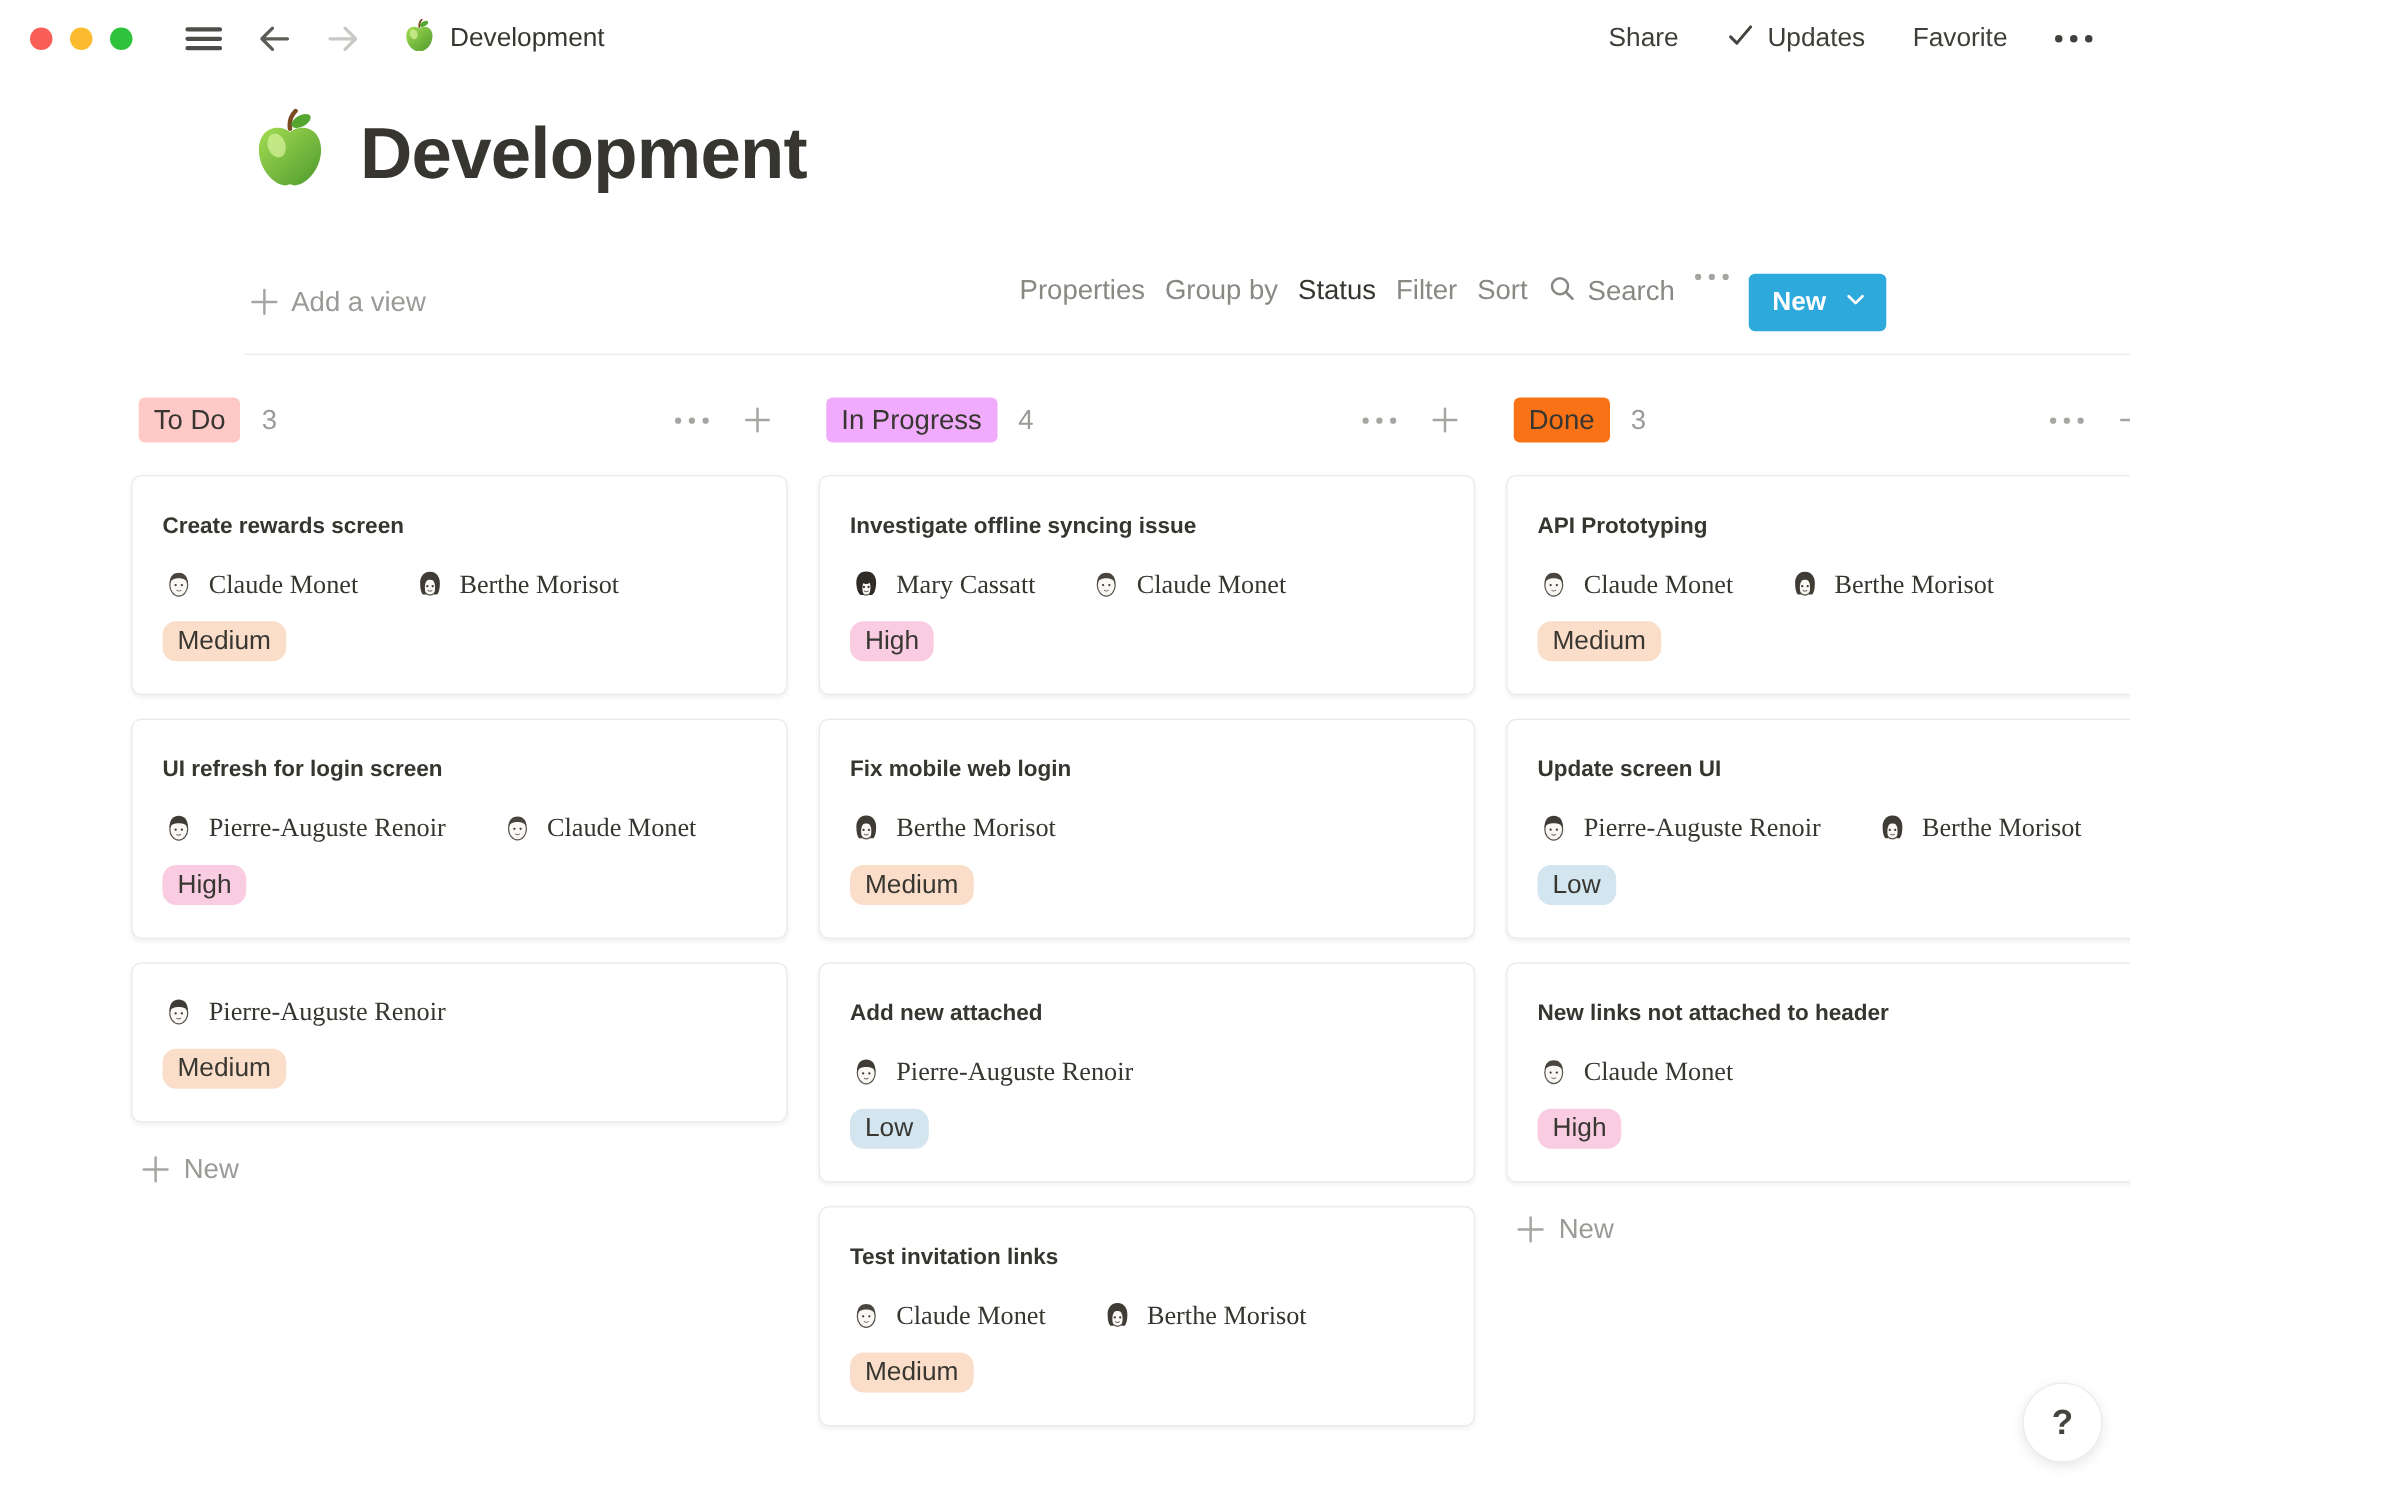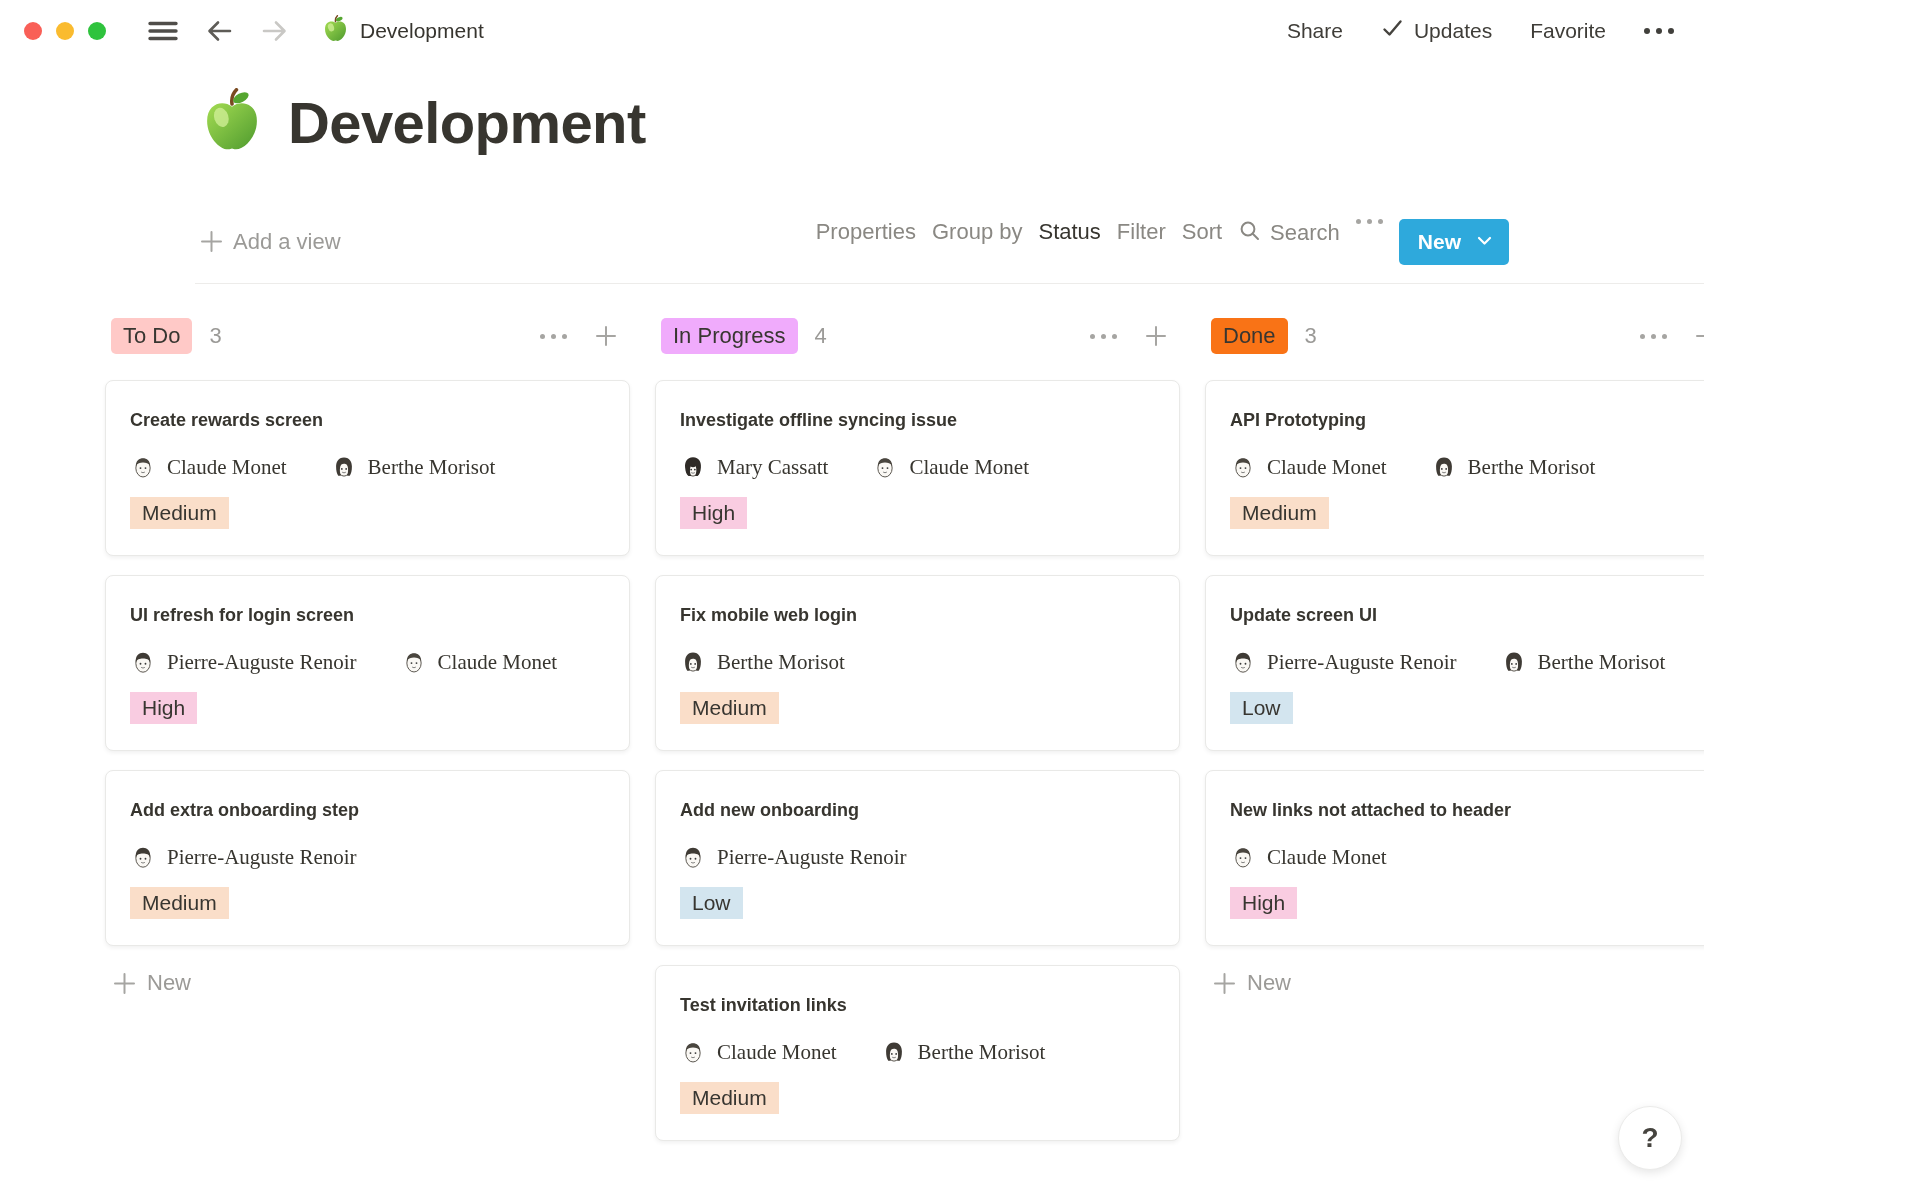--- a/index.html
+++ b/index.html
@@ -49,21 +49,21 @@
   .icon-plus{display:flex;align-items:center;}
 
   .card{background:#fff;border:1px solid #E9E9E7;border-radius:8px;
     box-shadow:0 2px 4px rgba(15,15,15,0.06);padding:25px 24px 26px;margin-bottom:19px;cursor:default;}
   .card-title{font-size:18px;font-weight:700;line-height:28px;margin-bottom:20px;color:#37352F;}
   .people{display:flex;flex-wrap:wrap;column-gap:44px;row-gap:15px;font-family:Liberation Serif, serif;}
   .person{display:flex;align-items:center;gap:11px;font-size:21px;color:#37352F;white-space:nowrap;}
   .avatar{width:26px;height:26px;display:flex;}
   .avatar svg{width:26px;height:26px;}
   .tag-row{margin-top:17px;}
-  .tag{display:inline-block;padding:4px 12px;border-radius:0;font-size:21px;color:#383631;}
+  .tag{display:inline-block;padding:4px 12px;border-radius:11px;font-size:21px;color:#383631;}
   .new-row{display:flex;align-items:center;gap:11px;color:#9B9A97;font-size:22px;margin-top:24px;padding-left:8px;cursor:default;}
 
   
   .hidden-col{flex:none;width:120px;padding-top:9px;}
   .hidden-label{color:#9B9A97;font-size:22px;white-space:nowrap;}
   .hidden-group{margin-top:47px;display:flex;align-items:center;gap:13px;font-size:21px;color:#37352F;white-space:nowrap;}
   .inbox{display:flex;}
 
   
   .help-btn{position:absolute;right:22px;bottom:30px;width:62px;height:62px;border-radius:50%;
@@ -278,21 +278,20 @@
                 </span>
     <span class="person-name">Claude Monet</span>
   </span>
 </div>
     <div class="tag-row">
       <span class="tag" style="background: rgb(249, 204, 225);">High</span>
     </div>
   </div>
 
   <div class="card">
-    <div class="card-title">Add extra onboarding step</div>
     <div class="people">
   <span class="person">
     <span class="avatar">
                   <svg viewBox="0 0 24 24">
                     <ellipse cx="12" cy="13.2" rx="6.6" ry="8.2" fill="#FAF8F4" stroke="#57534C" stroke-width="0.9"></ellipse>
                     <path d="M5.3 12.6 C4.8 5.8 8.4 3.4 12 3.4 C15.6 3.4 19.2 5.8 18.7 12.6 C17.6 9.4 15.2 8.8 12 8.8 C8.8 8.8 6.4 9.4 5.3 12.6 Z" fill="#3F3B35"></path>
                     <circle cx="9.7" cy="13.6" r="0.85" fill="#3a3a3a"></circle>
                     <circle cx="14.3" cy="13.6" r="0.85" fill="#3a3a3a"></circle>
                     <path d="M10.6 17.2 Q12 18.2 13.4 17.2" stroke="#6b6b6b" stroke-width="0.8" fill="none" stroke-linecap="round"></path>
                   </svg>
@@ -382,21 +381,21 @@
                 </span>
     <span class="person-name">Berthe Morisot</span>
   </span>
 </div>
     <div class="tag-row">
       <span class="tag" style="background: rgb(250, 222, 201);">Medium</span>
     </div>
   </div>
 
   <div class="card">
-    <div class="card-title">Add new onboarding</div>
+    <div class="card-title">Add new attached</div>
     <div class="people">
   <span class="person">
     <span class="avatar">
                   <svg viewBox="0 0 24 24">
                     <ellipse cx="12" cy="13.2" rx="6.6" ry="8.2" fill="#FAF8F4" stroke="#57534C" stroke-width="0.9"></ellipse>
                     <path d="M5.3 12.6 C4.8 5.8 8.4 3.4 12 3.4 C15.6 3.4 19.2 5.8 18.7 12.6 C17.6 9.4 15.2 8.8 12 8.8 C8.8 8.8 6.4 9.4 5.3 12.6 Z" fill="#3F3B35"></path>
                     <circle cx="9.7" cy="13.6" r="0.85" fill="#3a3a3a"></circle>
                     <circle cx="14.3" cy="13.6" r="0.85" fill="#3a3a3a"></circle>
                     <path d="M10.6 17.2 Q12 18.2 13.4 17.2" stroke="#6b6b6b" stroke-width="0.8" fill="none" stroke-linecap="round"></path>
                   </svg>

